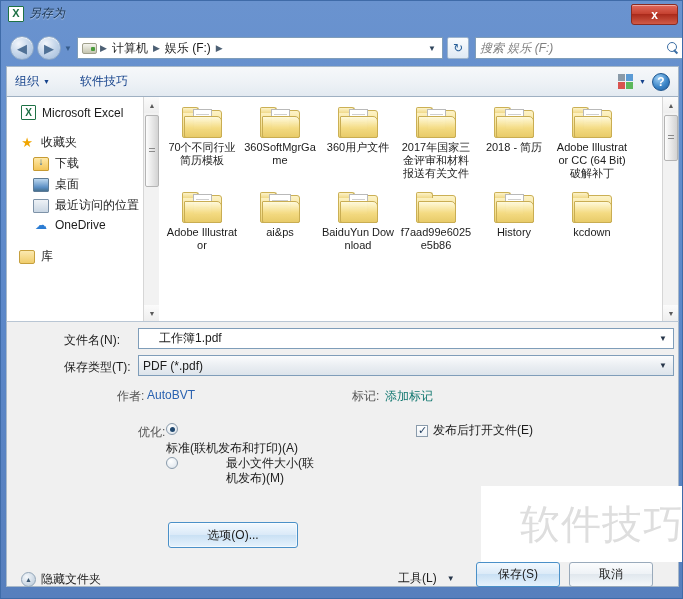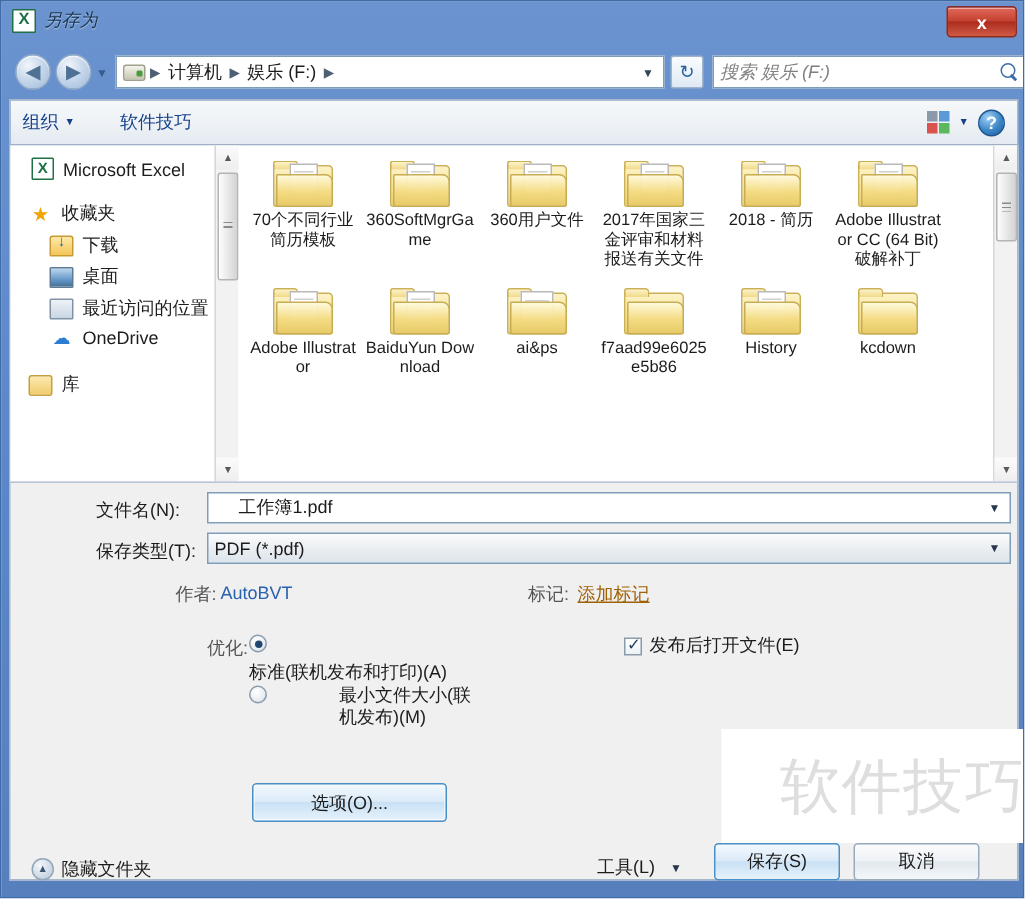--- a/index.html
+++ b/index.html
@@ -297,21 +297,21 @@
     background: linear-gradient(180deg,#fbfcfd 0%, #eaeef2 52%, #dde4eb 100%);
     border: 1px solid #7f9db9;
     display: flex; align-items: center; padding: 0 2px 0 4px;
   }
   #ft-field .val { font-size: 12px; color: #1c1c1c; flex: 1; }
   .fld-caret { font-size: 8px; color: #27364a; padding: 0 4px; cursor: pointer; }
 
   #author-label { position: absolute; left: 110px; top: 66px; color:#555; }
   #author-val { position: absolute; left: 140px; top: 66px; color:#2a62b0; cursor: pointer; }
   #tags-label { position: absolute; left: 345px; top: 66px; color:#555; }
-  #tags-val { position: absolute; left: 378px; top: 66px; color:#a16207; cursor: pointer; text-decoration: underline; }
+  #tags-val { position: absolute; left: 378px; top: 66px; color:#0f766e; cursor: pointer; }
 
   #opt-label { position: absolute; left: 131px; top: 102px; color:#555; }
   .radio-row { position: absolute; display: flex; align-items: flex-start; gap: 6px; cursor: pointer; }
   #radio1 { left: 159px; top: 100px; width: 150px; flex-direction: column; }
   #radio2 { left: 159px; top: 134px; width: 150px; gap: 48px; }
   .radio {
     width: 12px; height: 12px; border-radius: 50%; flex: none; margin-top: 1px;
     background: radial-gradient(circle at 38% 32%, #ffffff 0%, #e9eef3 60%, #cfd8e1 100%);
     border: 1px solid #8a9bab;
   }
@@ -592,41 +592,41 @@
               </div>
             <div class="front"></div>
           </div>
           <div class="fname">Adobe Illustrator</div>
         </div>
 
         <div class="file-cell">
           <div class="folder">
             <div class="back"></div>
               <div class="tab"></div>
-            <div class="paper">
-                <i style="top:4px"></i>
-                <i style="top:8px"></i>
-                <i style="top:12px"></i>
-              </div>
-            <div class="front"></div>
-          </div>
-          <div class="fname">BaiduYun Download</div>
-        </div>
-
-        <div class="file-cell">
-          <div class="folder">
-            <div class="back"></div>
-              <div class="tab"></div>
             <div class="paper" style="left:9px;width:22px;">
                 <i style="top:5px"></i>
                 <i style="top:10px"></i>
               </div>
             <div class="front"></div>
           </div>
           <div class="fname">ai&amp;ps</div>
+        </div>
+
+        <div class="file-cell">
+          <div class="folder">
+            <div class="back"></div>
+              <div class="tab"></div>
+            <div class="paper">
+                <i style="top:4px"></i>
+                <i style="top:8px"></i>
+                <i style="top:12px"></i>
+              </div>
+            <div class="front"></div>
+          </div>
+          <div class="fname">BaiduYun Download</div>
         </div>
 
         <div class="file-cell">
           <div class="folder empty">
             <div class="back"></div>
               <div class="tab"></div>
 
             <div class="front"></div>
           </div>
           <div class="fname">f7aad99e6025e5b86</div>

